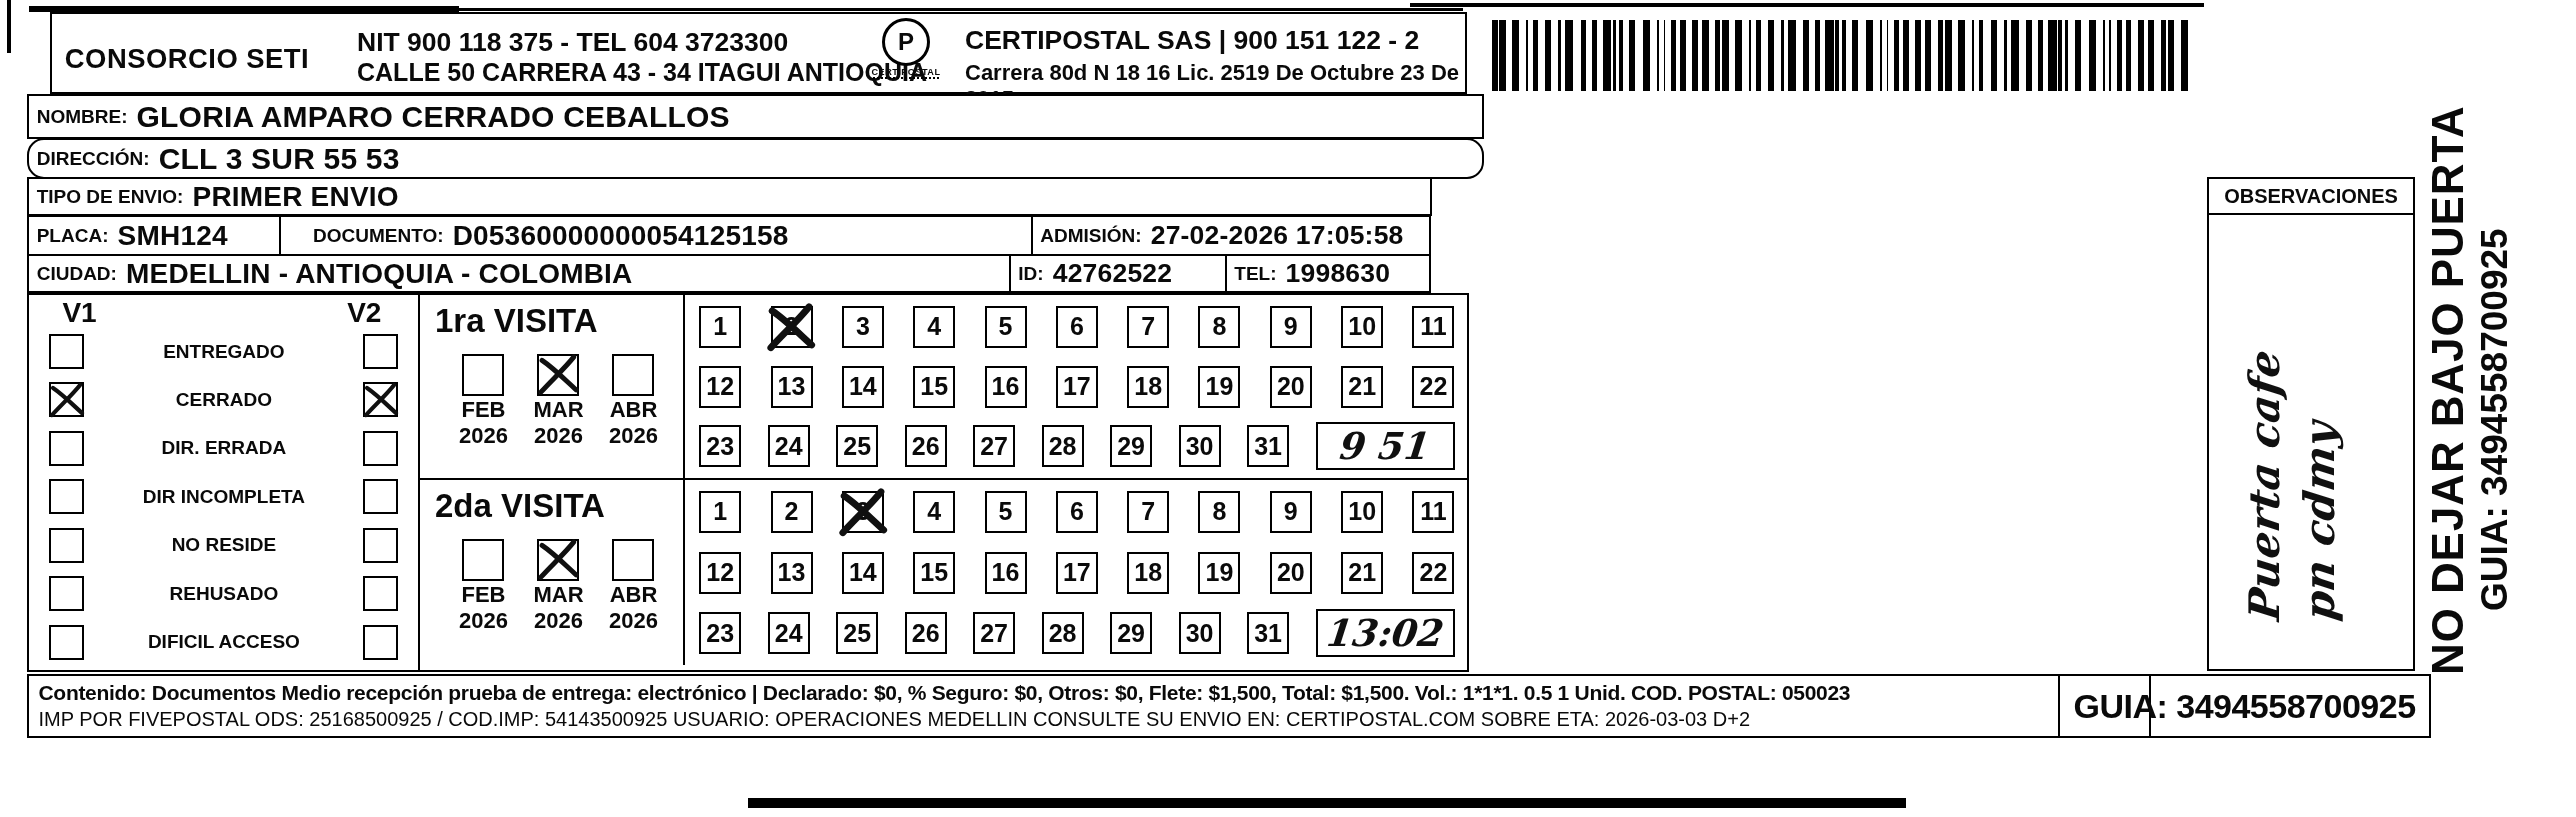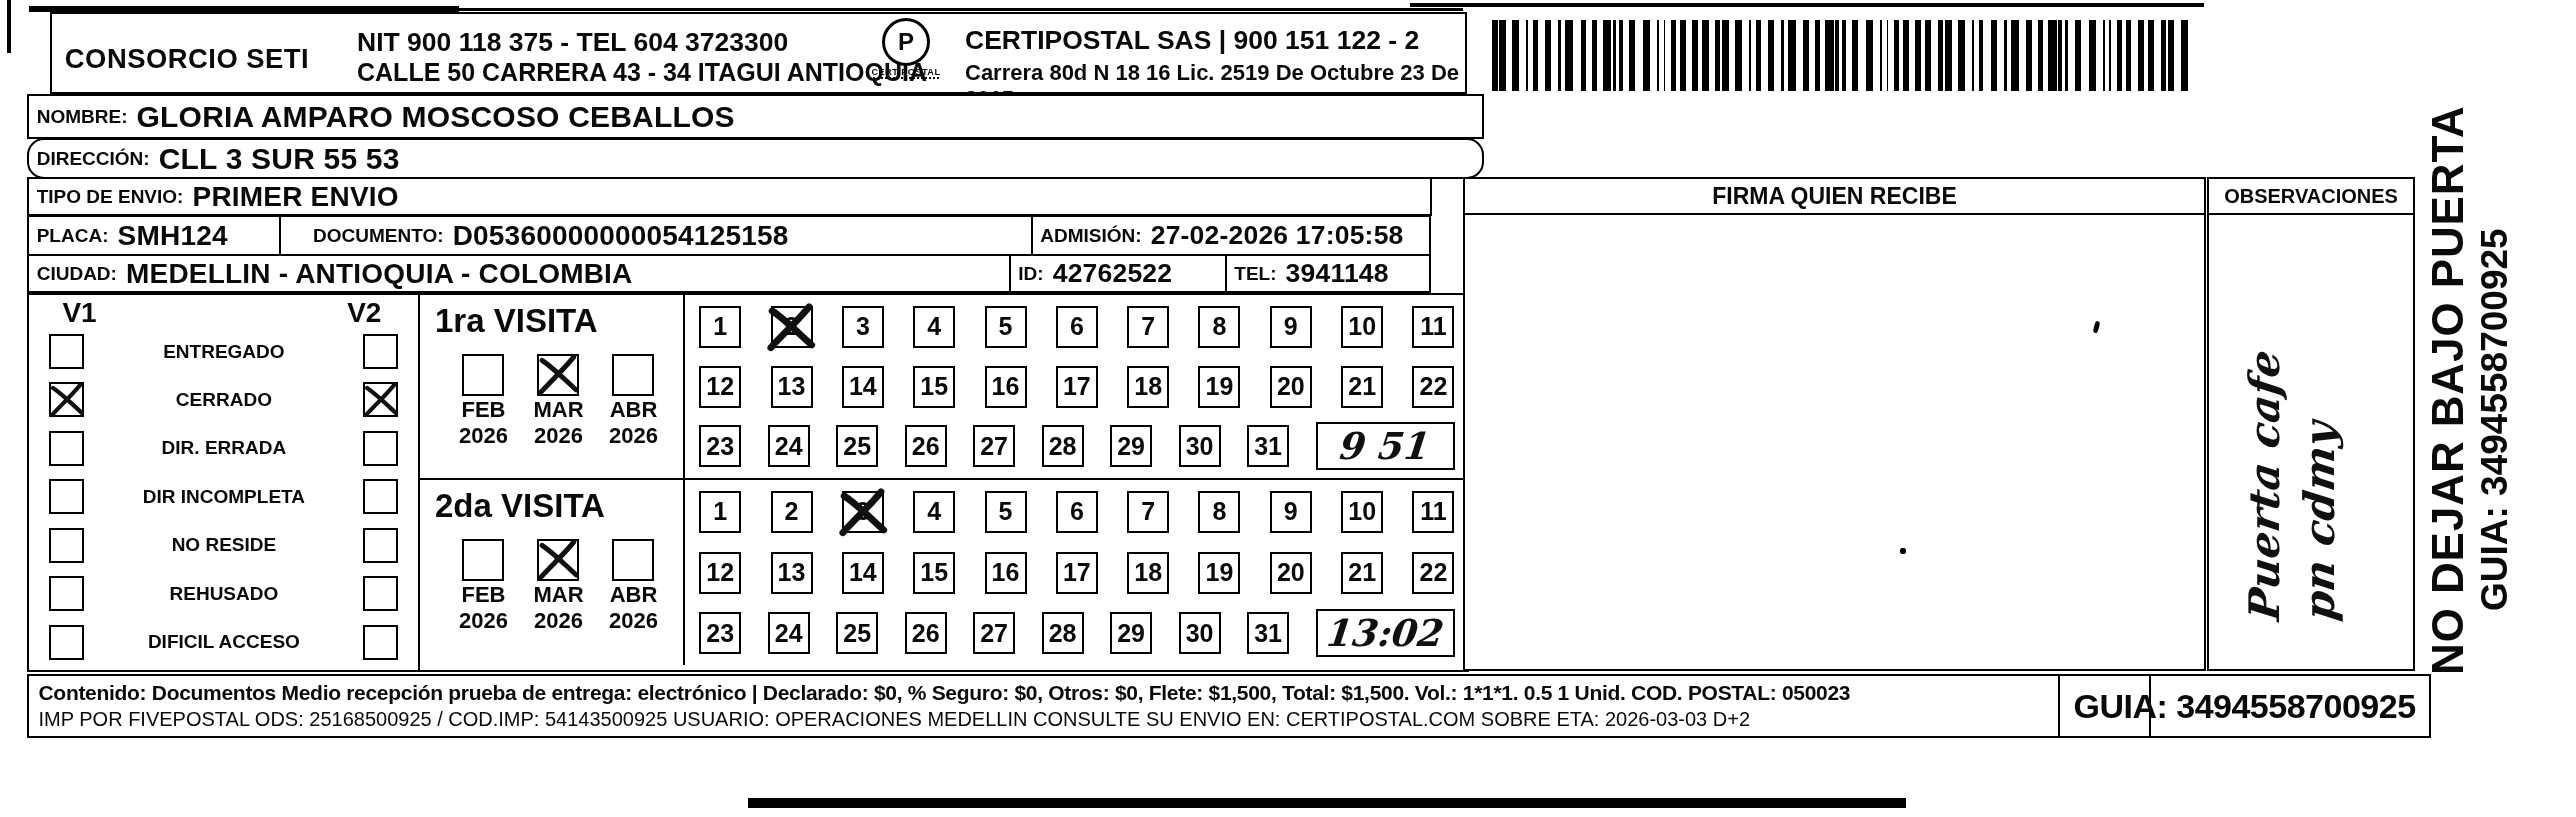--- a/index.html
+++ b/index.html
@@ -243,21 +243,21 @@
       <div class="bbar" style="width: 5.5px;"></div>
       <div class="bgap" style="width: 1.8px;"></div>
       <div class="bbar" style="width: 6.4px;"></div>
       <div class="bgap" style="width: 6.4px;"></div>
       <div class="bbar" style="width: 7.3px;"></div>
       <div class="bgap" style="width: 6.4px;"></div>
     </div>
 
   <div class="row" style="left:27.4px;top:94px;width:1438px;height:41px;">
     <span class="lbl">NOMBRE:</span>
-    <span class="val big">GLORIA AMPARO MOSCOSO CEBALLOS</span>
+    <span class="val big">GLORIA AMPARO CERRADO CEBALLOS</span>
   </div>
   <div class="row" style="left:27.4px;top:138px;width:1438px;height:37px;border-radius:17px;">
     <span class="lbl">DIRECCIÓN:</span>
     <span class="val big">CLL 3 SUR 55 53</span>
   </div>
   <div class="row" style="left:27.4px;top:177px;width:1386px;height:35px;">
     <span class="lbl">TIPO DE ENVIO:</span>
     <span class="val">PRIMER ENVIO</span>
   </div>
   <div class="row" style="left:27.4px;top:215px;width:249px;height:37px;">
@@ -275,21 +275,21 @@
   <div class="row" style="left:27.4px;top:254px;width:978px;height:35px;">
     <span class="lbl">CIUDAD:</span>
     <span class="val">MEDELLIN - ANTIOQUIA - COLOMBIA</span>
   </div>
   <div class="row" style="left:1009px;top:254px;width:214px;height:35px;">
     <span class="lbl">ID:</span>
     <span class="val med">42762522</span>
   </div>
   <div class="row" style="left:1225px;top:254px;width:187px;height:35px;">
     <span class="lbl">TEL:</span>
-    <span class="val med">3941148</span>
+    <span class="val med">1998630</span>
   </div>
 
   <div class="visits-box">
     <div class="status-box">
       <span class="vlab" style="left:33px;">V1</span>
       <span class="vlab" style="right:37px;">V2</span>
       <div id="status-rows">
           <div class="srow">
             <div class="cb"></div>
             <span class="slabel">ENTREGADO</span>
@@ -604,25 +604,20 @@
               </div>
               <div class="timebox">
                 <span class="hand">13:02</span>
               </div>
             </div>
           </div>
         </div>
       </div>
   </div>
 
-  <div class="col" id="firma-col">
-    <div class="colhead">FIRMA QUIEN RECIBE</div>
-    <div class="speck" style="left:629px;top:142px;width:4.6px;height:12px;transform:rotate(14deg);"></div>
-    <div class="speck" style="left:435px;top:369px;width:5.5px;height:5.5px;"></div>
-  </div>
   <div class="col" id="obs-col">
     <div class="colhead">OBSERVACIONES</div>
   </div>
   <div id="obs-note">
       <div class="hand obs-line">Puerta cafe</div>
       <div class="hand obs-line">pn cdmy</div>
     </div>
 
   <div class="rot" id="side1">NO DEJAR BAJO PUERTA</div>
   <div class="rot" id="side2">GUIA: 3494558700925</div>

